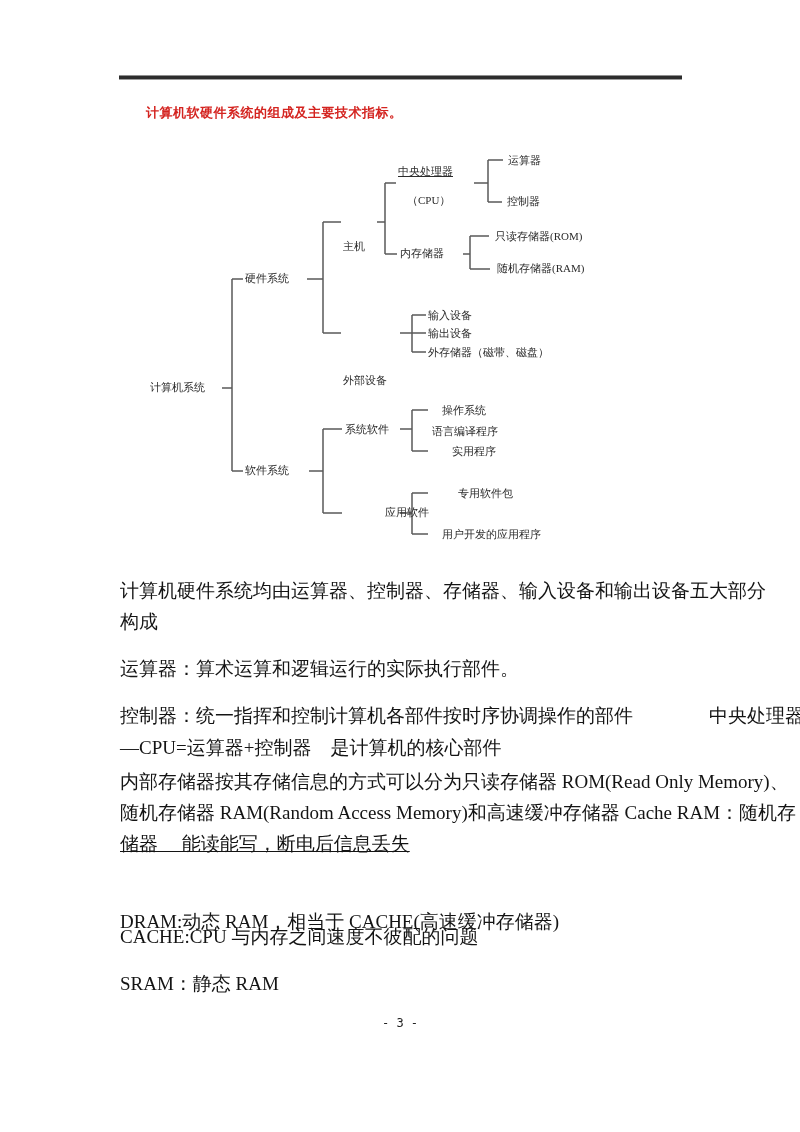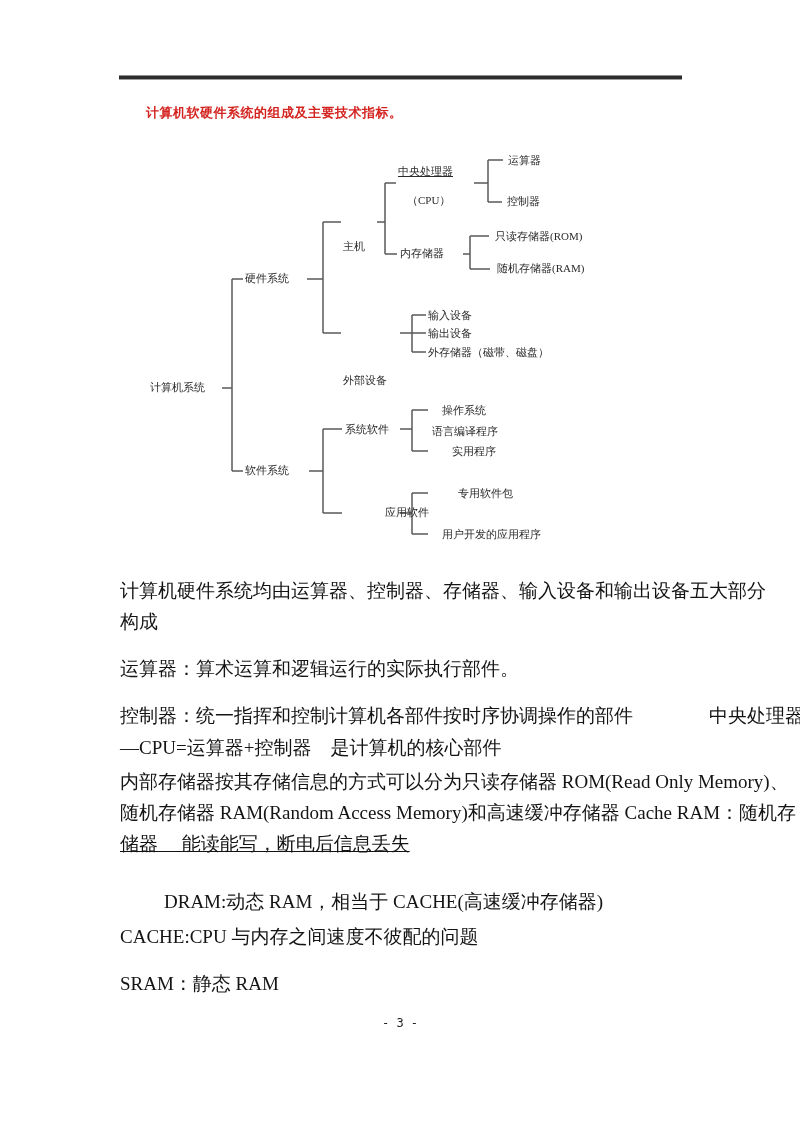--- a/index.html
+++ b/index.html
@@ -78,17 +78,17 @@
 <div class="node" style="left:442px; top:527px;">用户开发的应用程序</div>
 
 <div class="bline" style="top:581px;">计算机硬件系统均由运算器、控制器、存储器、输入设备和输出设备五大部分</div>
 <div class="bline" style="top:612px;">构成</div>
 <div class="bline" style="top:659px;">运算器：算术运算和逻辑运行的实际执行部件。</div>
 <div class="bline" style="top:706px;">控制器：统一指挥和控制计算机各部件按时序协调操作的部件　　　　中央处理器</div>
 <div class="bline" style="top:738px;">—CPU=运算器+控制器　是计算机的核心部件</div>
 <div class="bline" style="top:772px;">内部存储器按其存储信息的方式可以分为只读存储器 ROM(Read Only Memory)、</div>
 <div class="bline" style="top:803px;">随机存储器 RAM(Random Access Memory)和高速缓冲存储器 Cache RAM：随机存</div>
 <div class="bline" style="top:834px;text-decoration:underline;">储器　 能读能写，断电后信息丢失</div>
-<div class="bline" style="top:892px;margin-left:44px;">DRAM:动态 RAM，相当于 CACHE(高速缓冲存储器)</div>
+<div class="bline" style="top:912px;">DRAM:动态 RAM，相当于 CACHE(高速缓冲存储器)</div>
 <div class="bline" style="top:927px;">CACHE:CPU 与内存之间速度不彼配的问题</div>
 <div class="bline" style="top:974px;">SRAM：静态 RAM</div>
 
 <div class="pagenum">- 3 -</div>
 
 </body></html>

